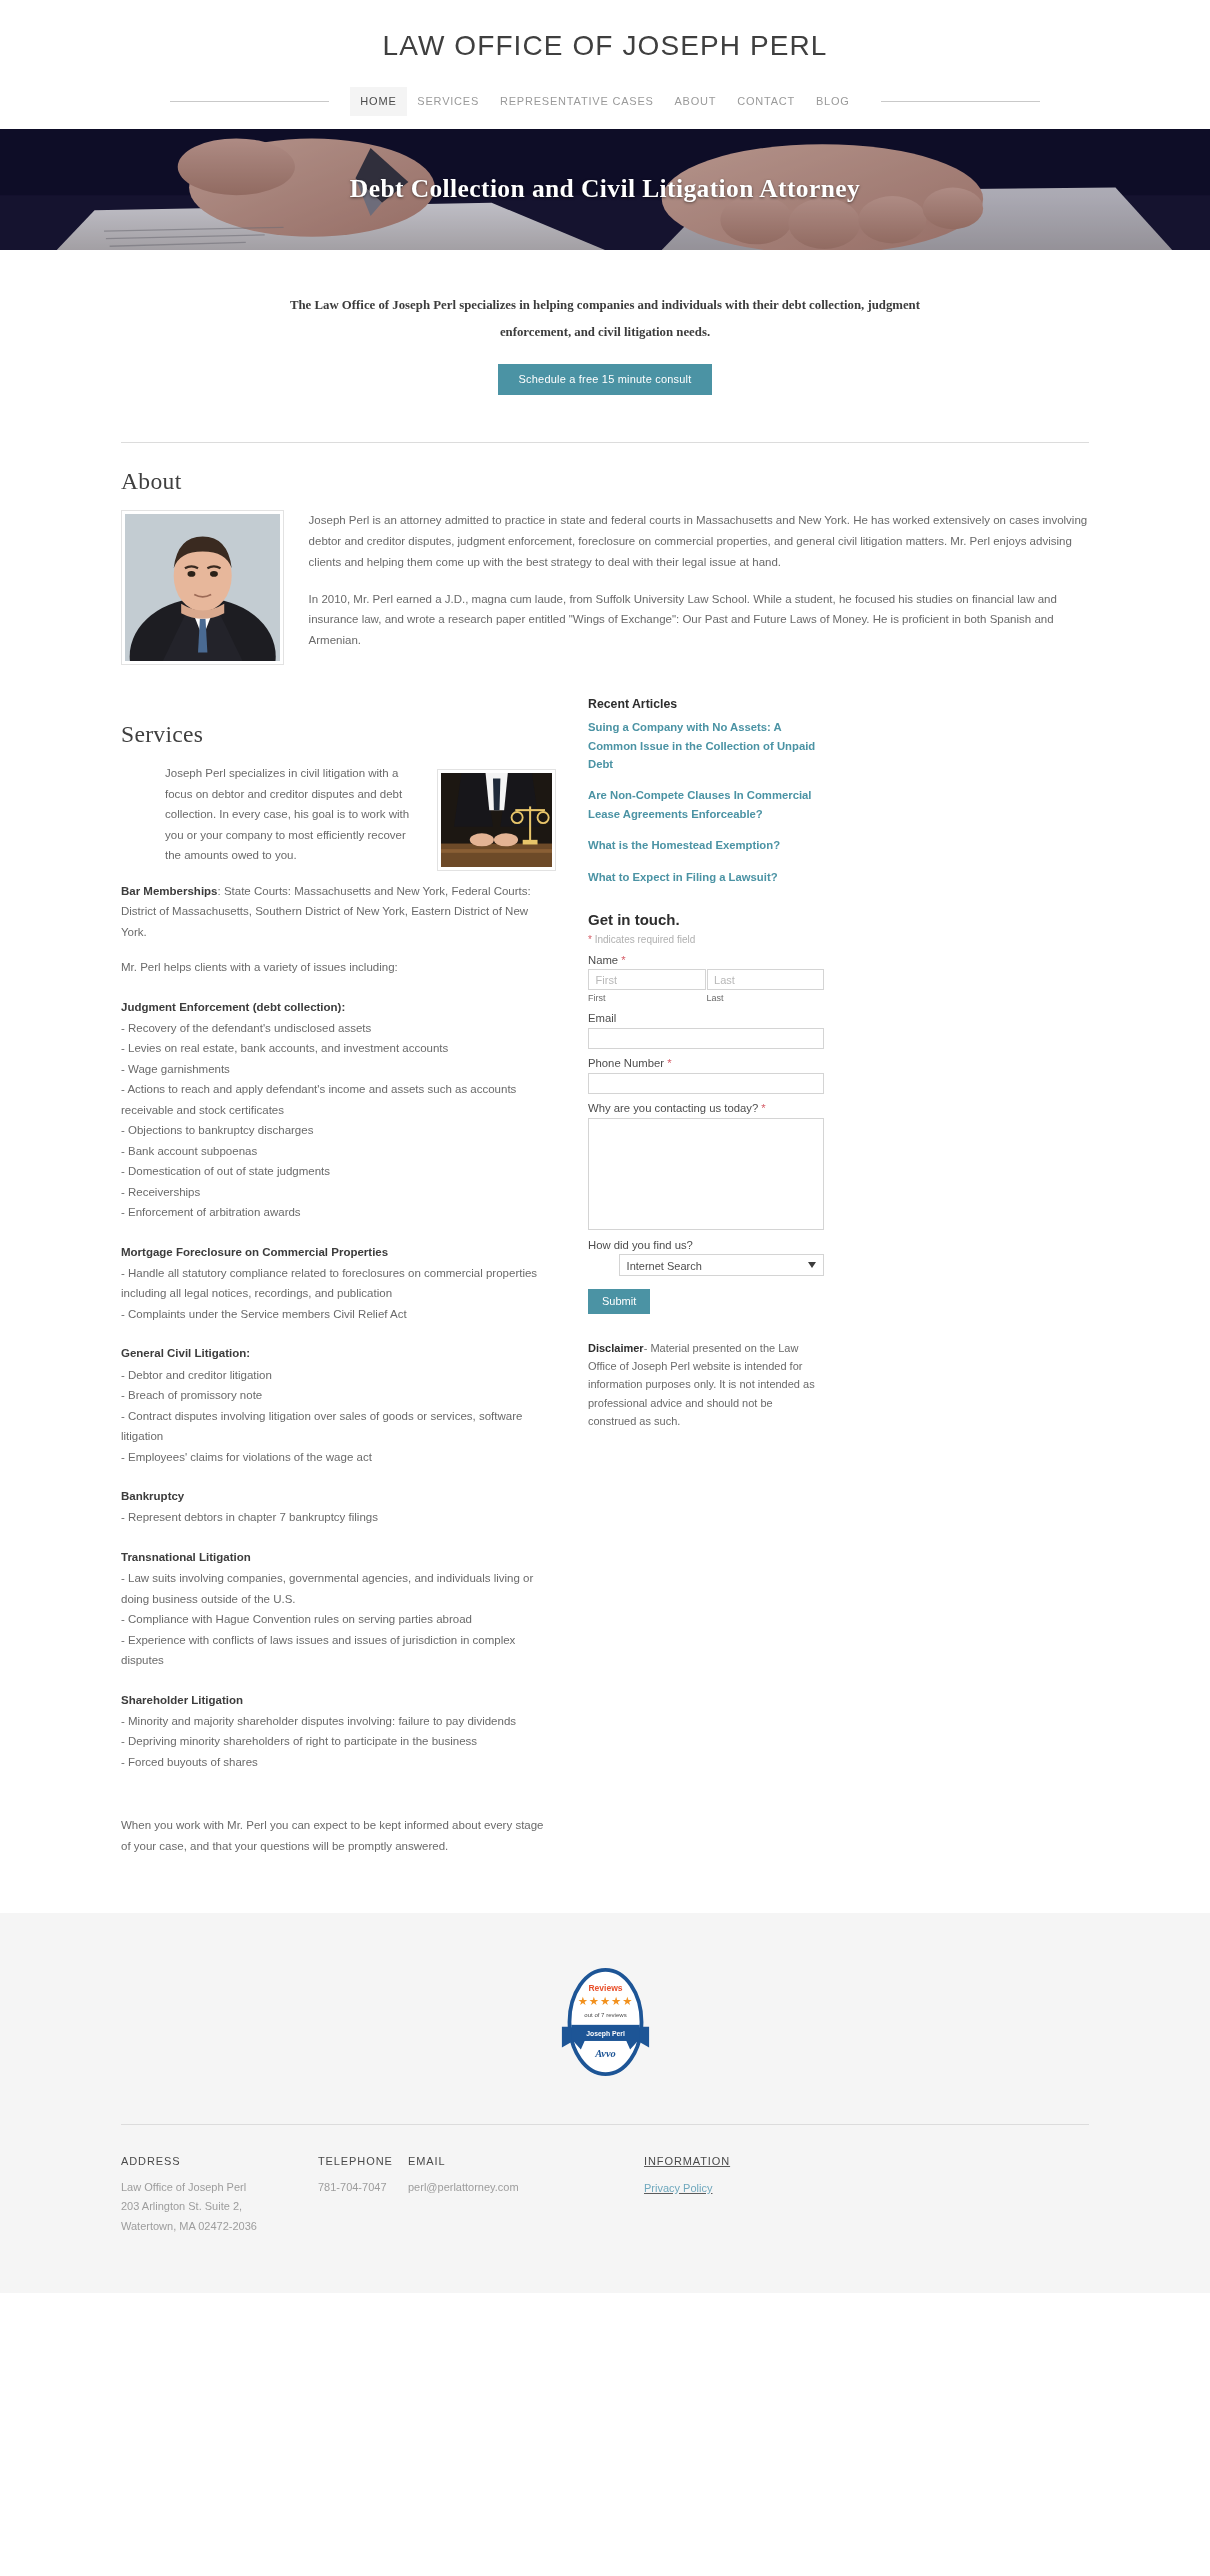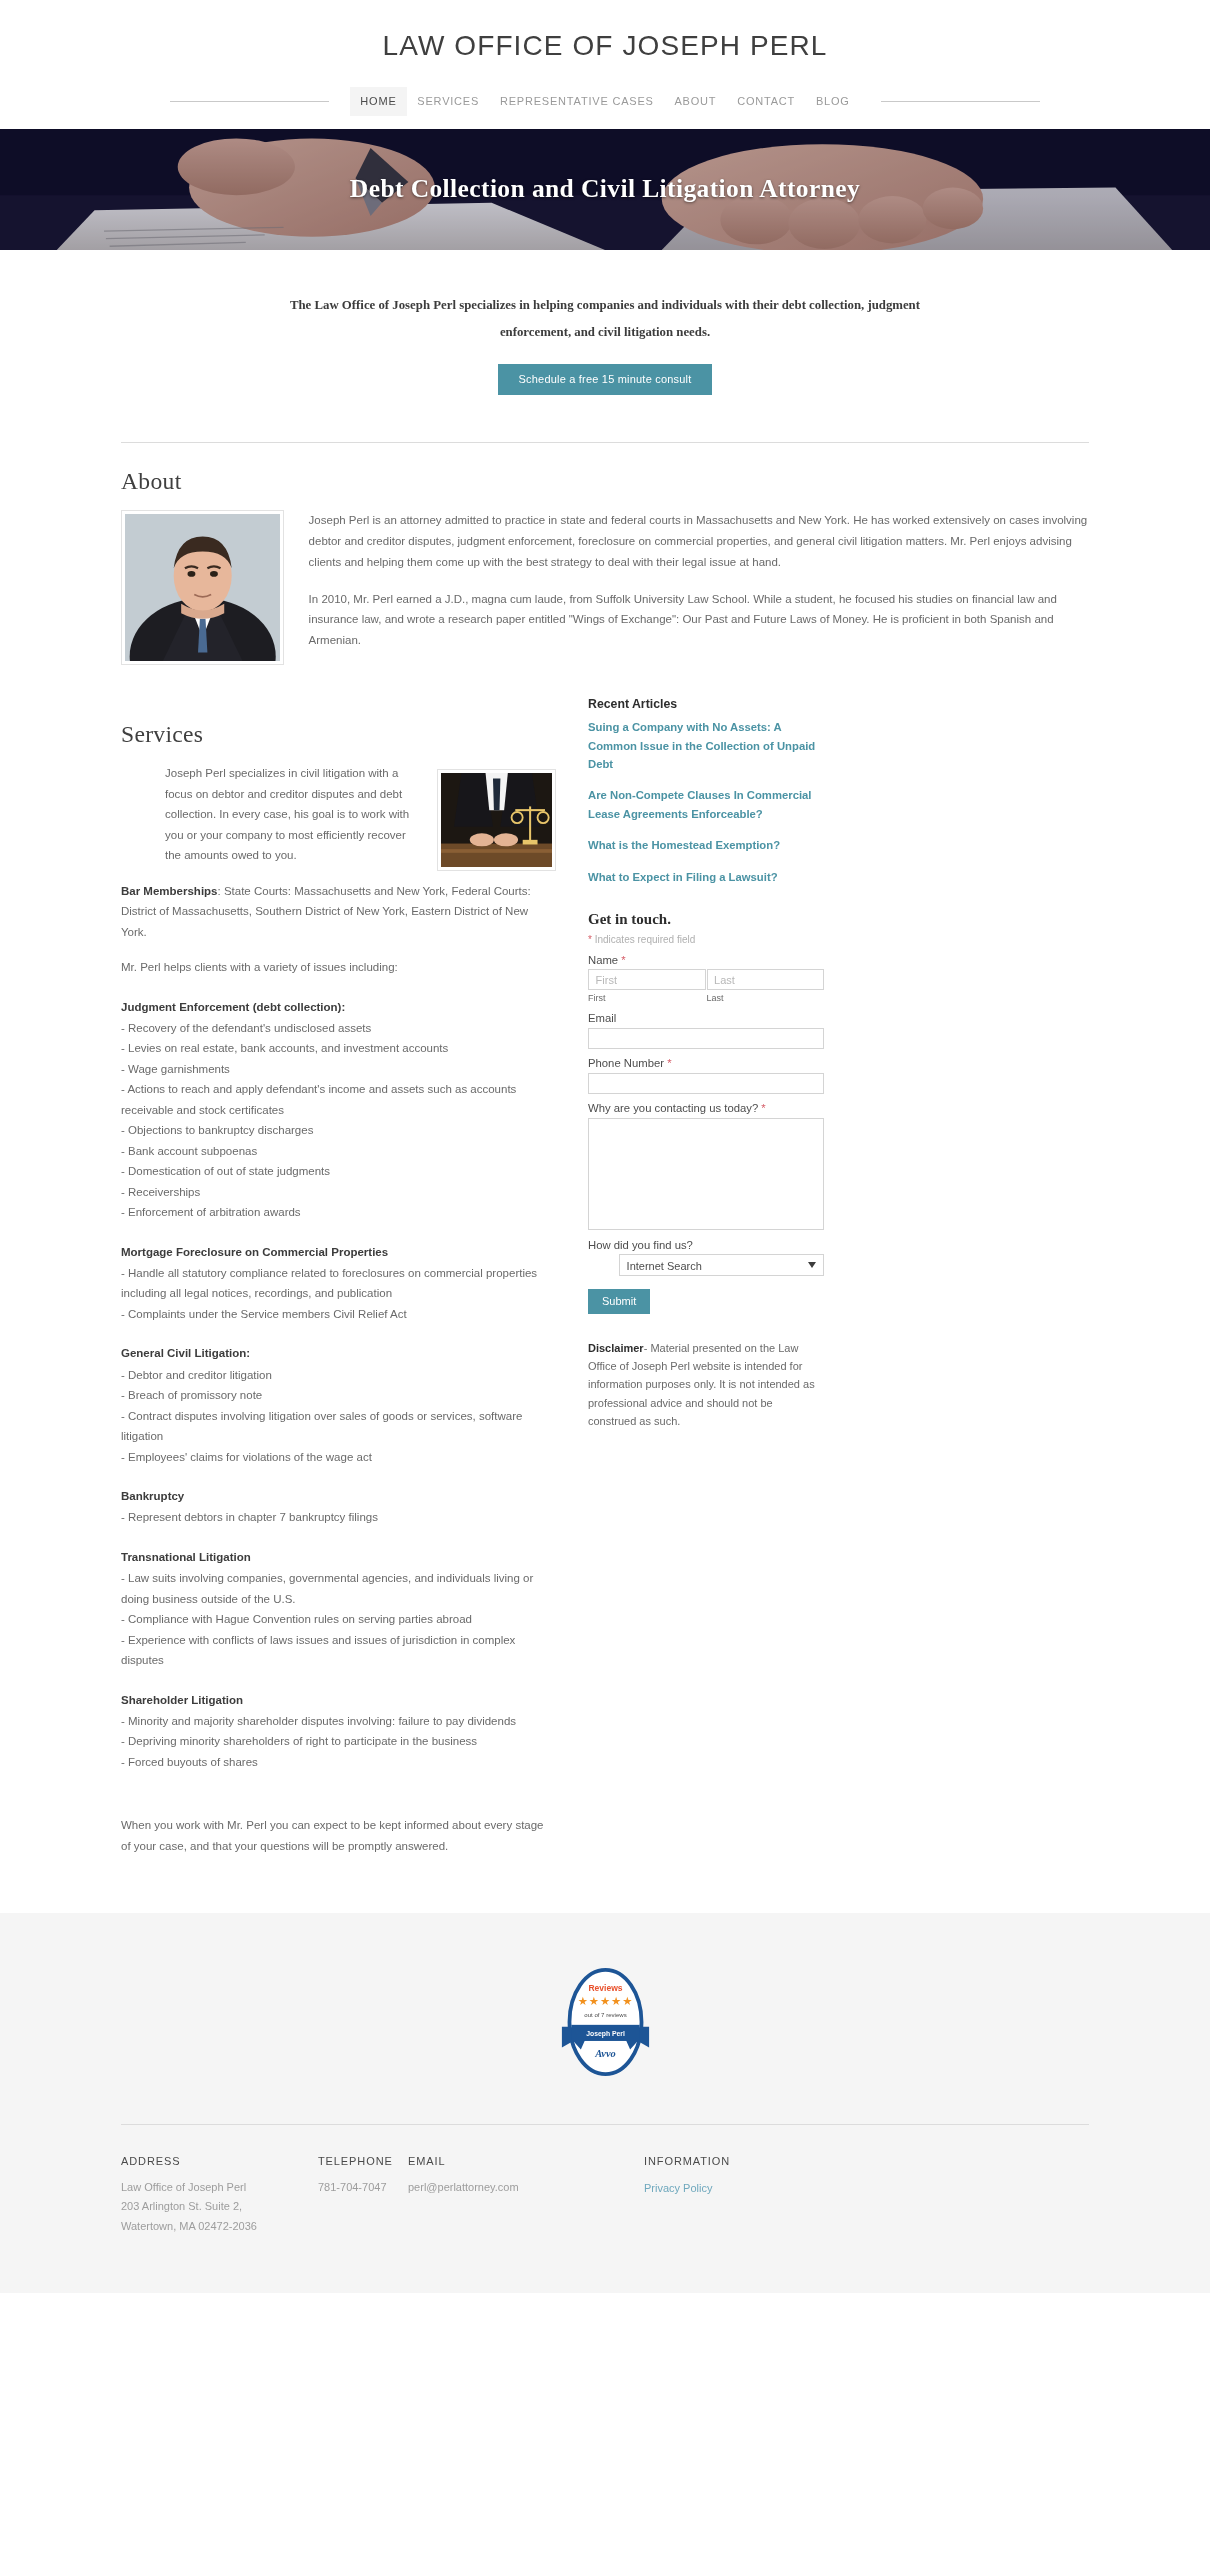--- a/index.html
+++ b/index.html
@@ -124,21 +124,21 @@
   
   .side-title {
     font-size:12.3px; font-weight:700; color:#2d2d2d;
     margin-bottom:7.6px;
   }
   .article-link {
     display:block; color:#4b93a4; font-size:11.3px; font-weight:700;
     line-height:1.62; text-decoration:none; margin-bottom:13.2px;
   }
   .getintouch {
-    font-family:Liberation Serif, serif; font-weight:700;
+    font-family:Liberation Sans, sans-serif; font-weight:700;
     font-size:15px; color:#2d2d2d; margin:24.6px 0 6.6px;
   }
   .req-note { font-size:10px; color:#b0b0b0; margin-bottom:6.6px; }
   .req-star { color:#d6606a; }
   .field-label { font-size:11.3px; color:#4d4d4d; margin:8.5px 0 3.8px; }
   .name-row { display:flex; gap:1px; }
   .name-col { flex:1; }
   input.txt, textarea.txt, select.sel {
     width:100%; border:0.9px solid #d4d4d4; background:#fff;
     font-family:"Liberation Sans", sans-serif;
@@ -166,21 +166,21 @@
   .disclaimer strong { color:#2d2d2d; font-weight:700; }
 
   
   .footer { background:#f5f5f5; padding:53px 0 57px; }
   .badge-wrap { display:flex; justify-content:center; }
   .footer-rule { height:0.9px; background:#dcdcdc; margin:43px 0 0; }
   .footer-cols { display:flex; padding-top:30px; }
   .fc-address { width:197px; }
   .fc-phone { width:90px; }
   .fc-email { width:236px; }
-  .fc-info { width:189px; }
+  .fc-info { width:189px;text-decoration:underline; }
   .fcol-title {
     font-size:11px; letter-spacing:0.9px; color:#4a4a4a; margin-bottom:10.4px;
   }
   .fcol-text { font-size:11px; line-height:1.78; color:#9d9d9d; }
   .fcol-link { font-size:11px; color:#6fa8bd; text-decoration:none; }
 </style>
 </head>
 <body>
 
 <header class="site-header">

